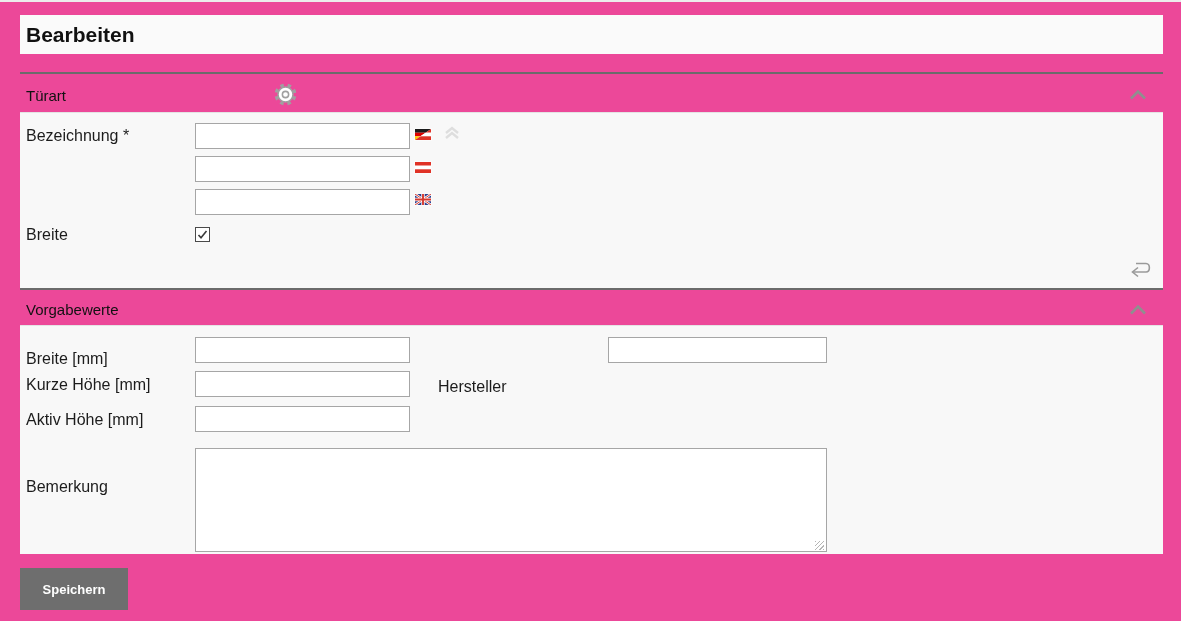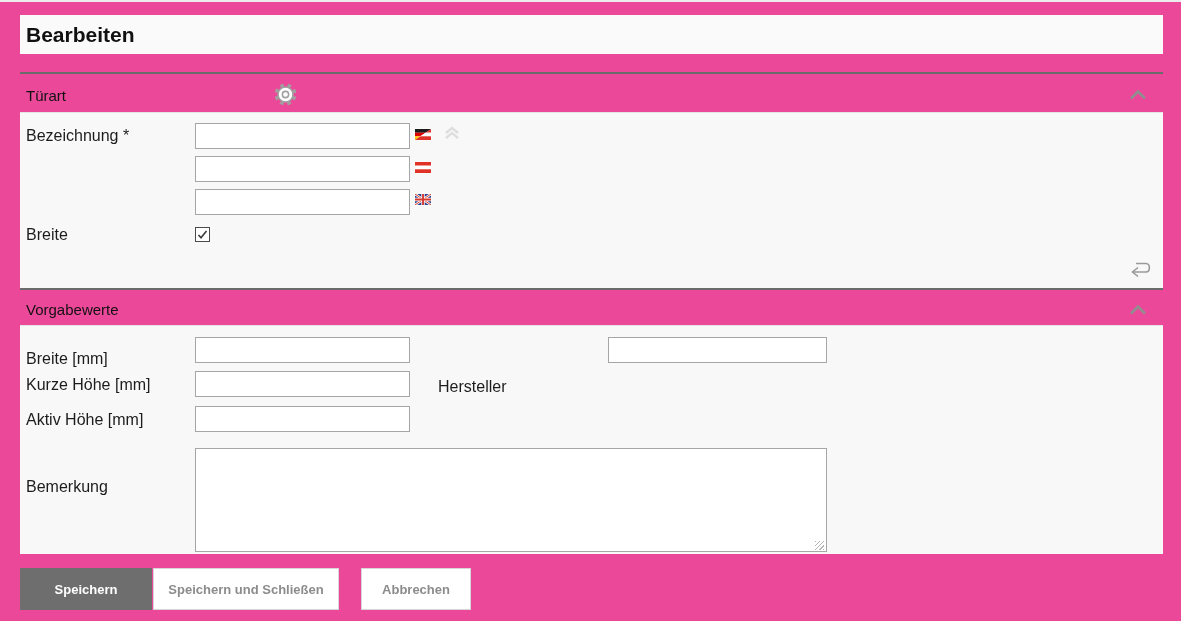--- a/index.html
+++ b/index.html
@@ -160,19 +160,17 @@
   <div class="abs lbl" style="left:26px;top:374px;">Kurze Höhe [mm]</div>
   <input class="txt" style="left: 195px; top: 369px; width: 205px;" type="text" value="">
 
   <div class="abs lbl" style="left:26px;top:409px;">Aktiv Höhe [mm]</div>
   <input class="txt" style="left: 195px; top: 404px; width: 205px;" type="text" value="">
 
   <div class="abs lbl" style="left:26px;top:450px;margin-top:26px;">Bemerkung</div>
   <textarea class="txt" style="left: 195px; top: 446px; width: 622px; height: 98px; padding: 2px 4px;"></textarea>
   <div class="abs resize-grip" style="left:815px;top:539px;"></div>
 
-  <button class="btn btn-primary" style="left:20px;width:132px;">Speichern</button>
+  <button class="btn btn-primary" style="left:20px;width:108px;">Speichern</button>
 
-  <button class="btn btn-secondary" style="left:153px;width:186px;">Speichern und Schließen</button>
 
-  <button class="btn btn-secondary" style="left:361px;width:110px;">Abbrechen</button>
 
 </div>
 
 </body></html>

